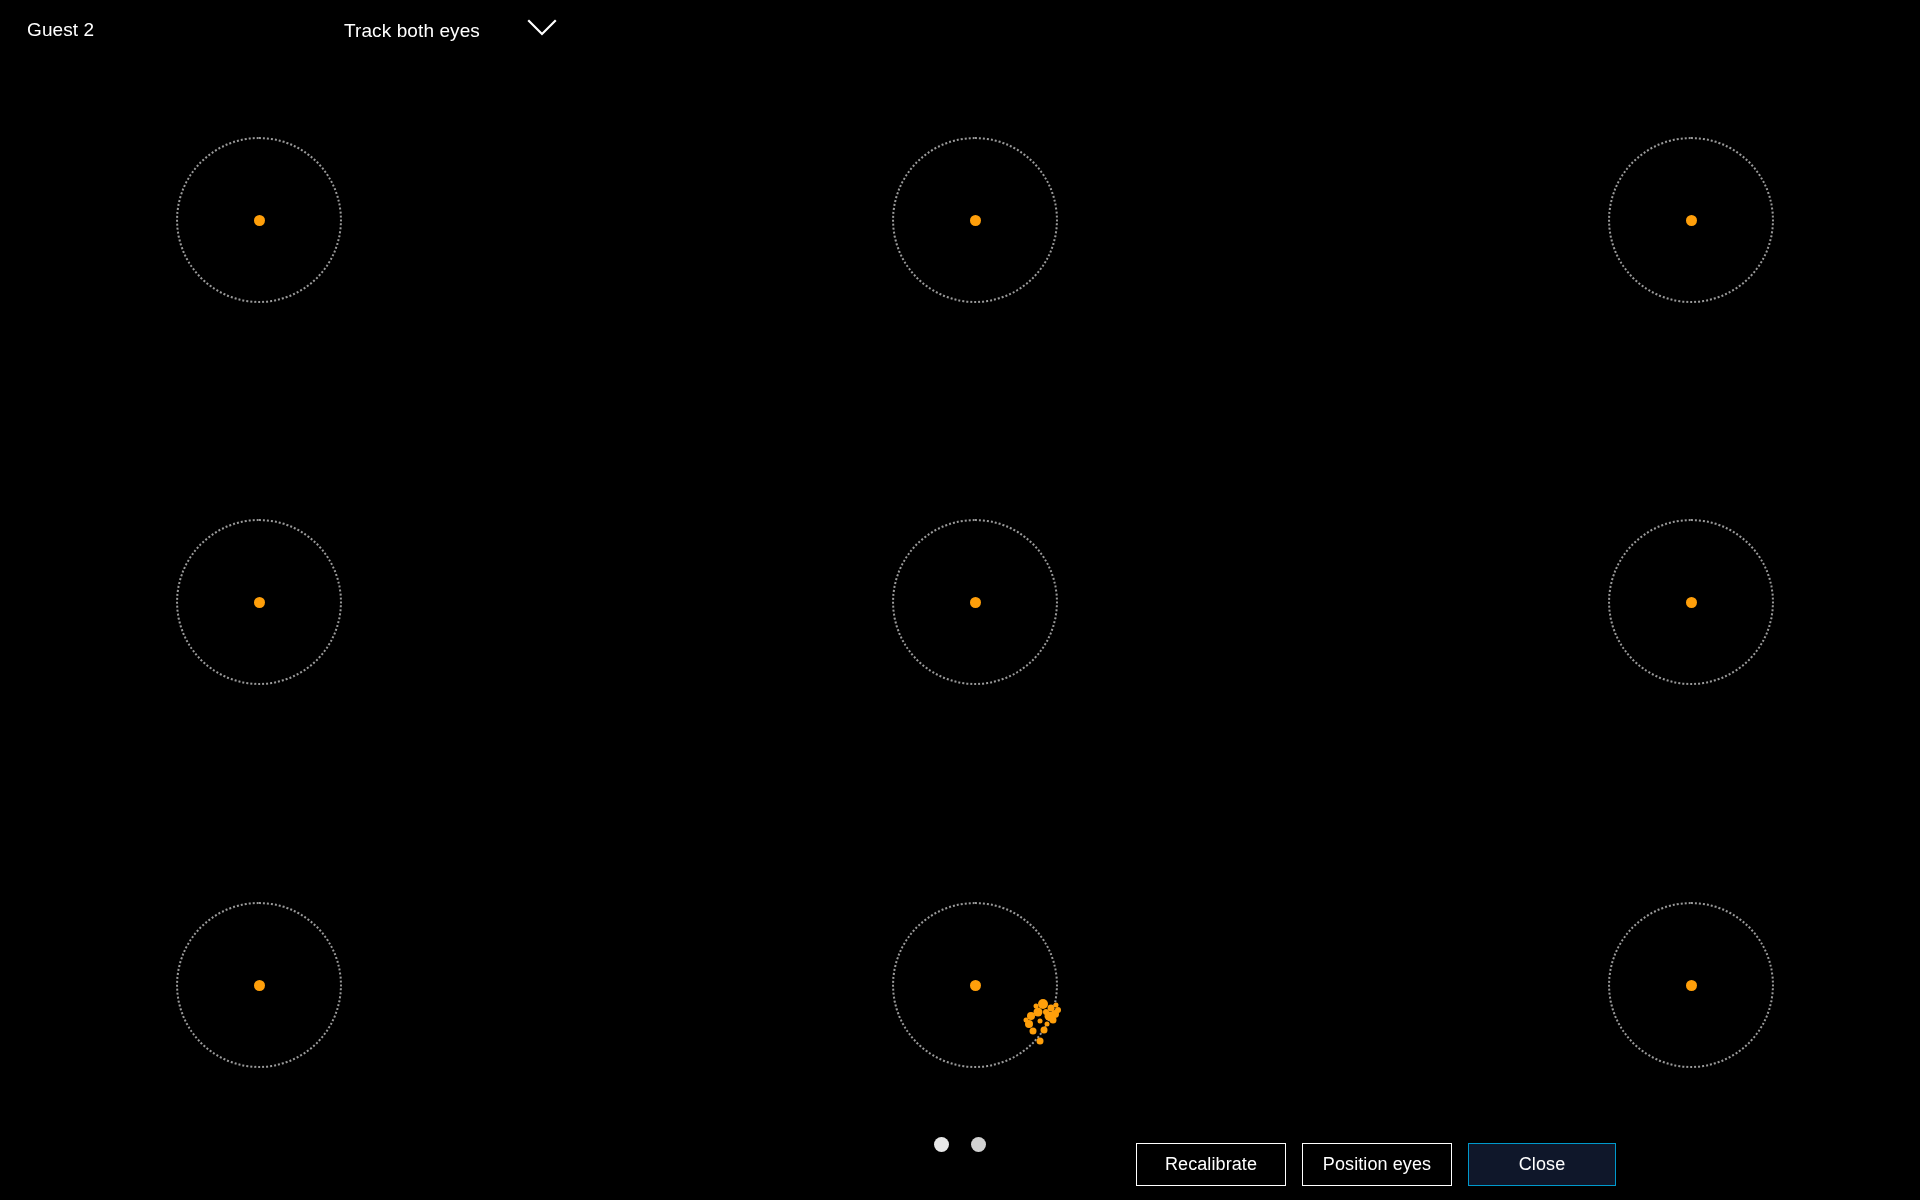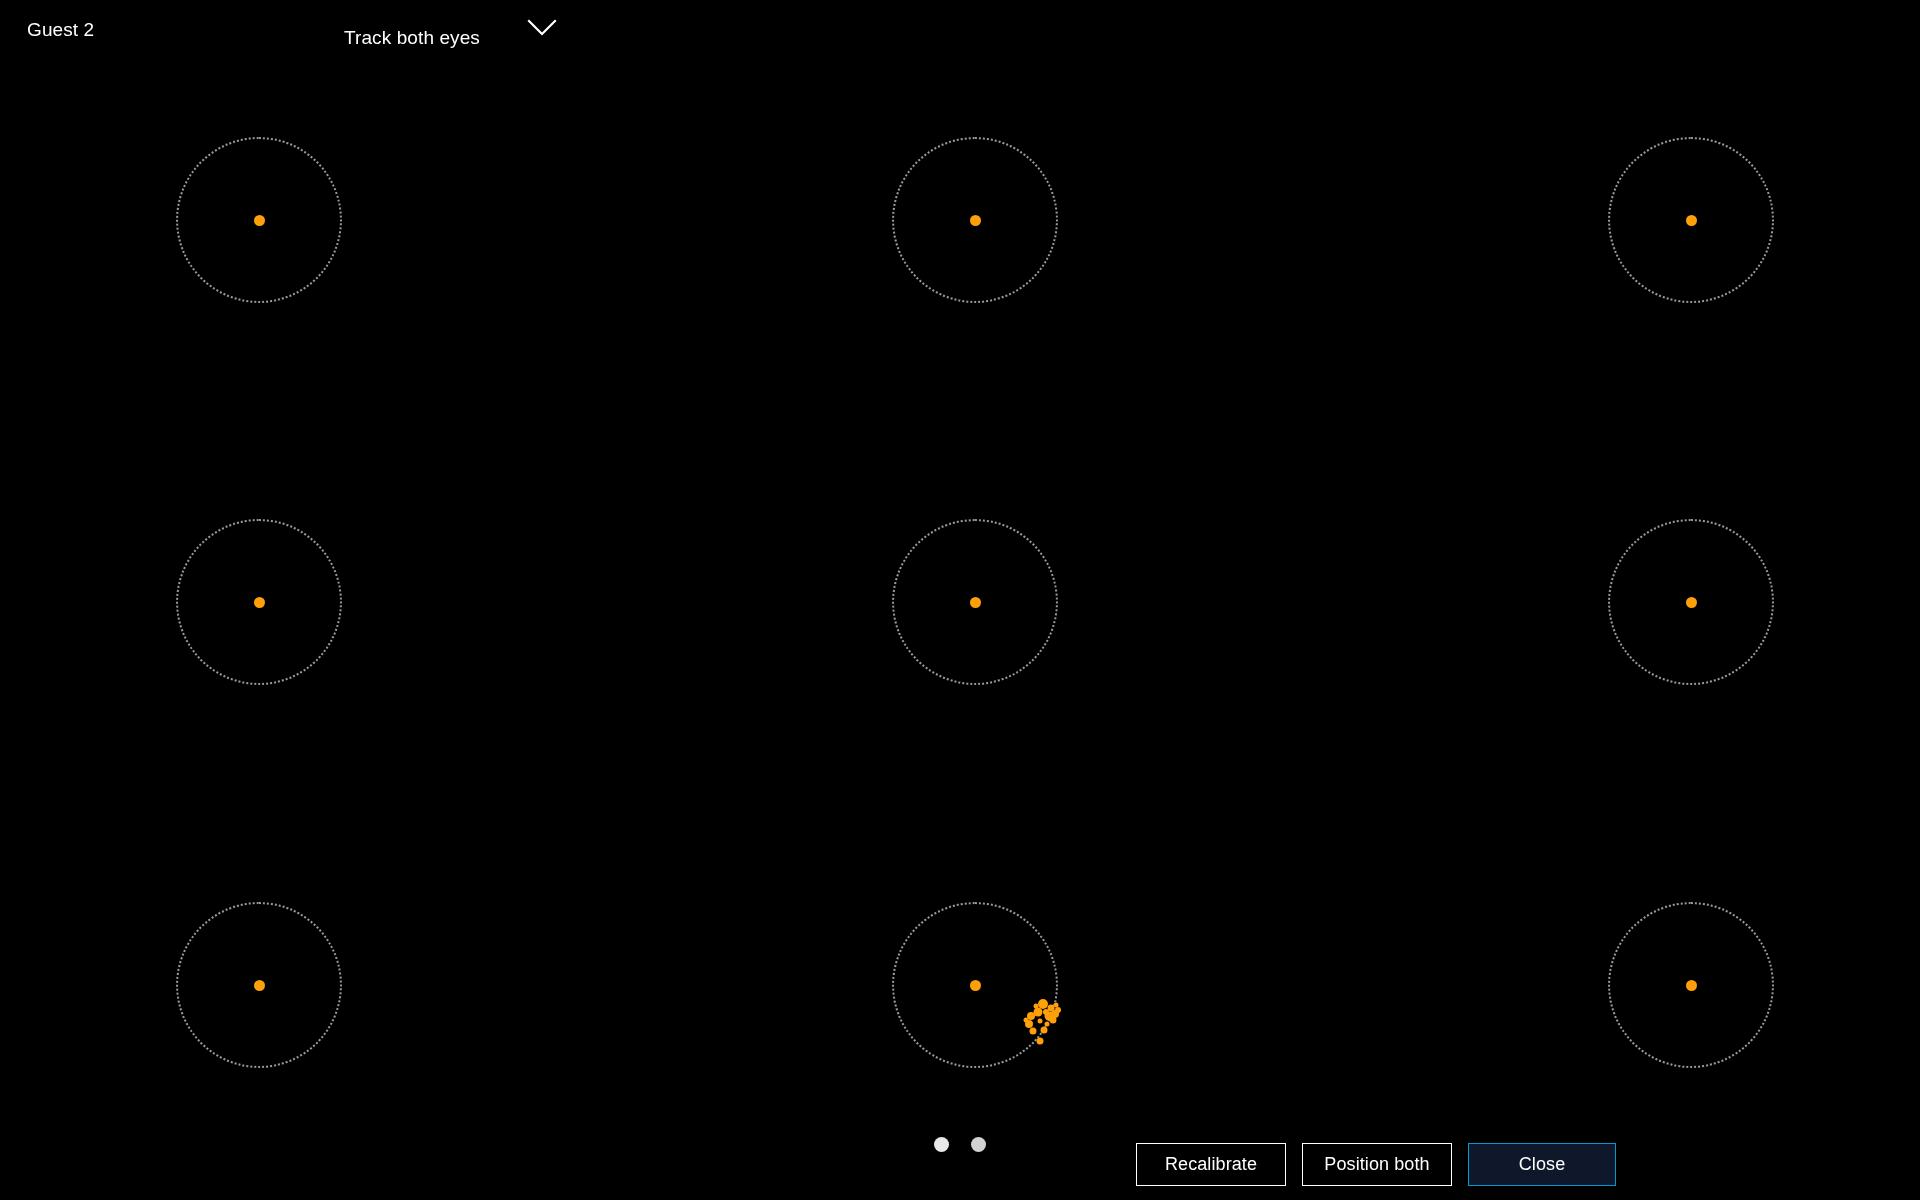--- a/index.html
+++ b/index.html
@@ -40,21 +40,21 @@
     line-height: 24px;
     white-space: nowrap;
   }
 
   .track-mode-selector {
     position: absolute;
     left: 344px;
     top: 12px;
     height: 38px;
     display: flex;
-    align-items: flex-end;
+    align-items: center;
     gap: 0px;
   }
 
   .track-mode-label {
     font-size: 19px;
     color: #ffffff;
     line-height: 24px;
     white-space: nowrap;
     letter-spacing: 0.1px;
   }
@@ -231,17 +231,17 @@
       <div class="gaze-point" style="width: 5px; height: 5px; left: 1026px; top: 1020px; margin-left: 0px;"></div>
     </div>
 
   <div class="page-dots" id="page-dots">
       <div class="page-dot"></div>
       <div class="page-dot dim"></div>
     </div>
 
   <div class="footer-buttons">
     <div class="btn">Recalibrate</div>
-    <div class="btn">Position both</div>
+    <div class="btn">Position eyes</div>
     <div class="btn primary">Close</div>
   </div>
 
 </div>
 
 </body></html>

